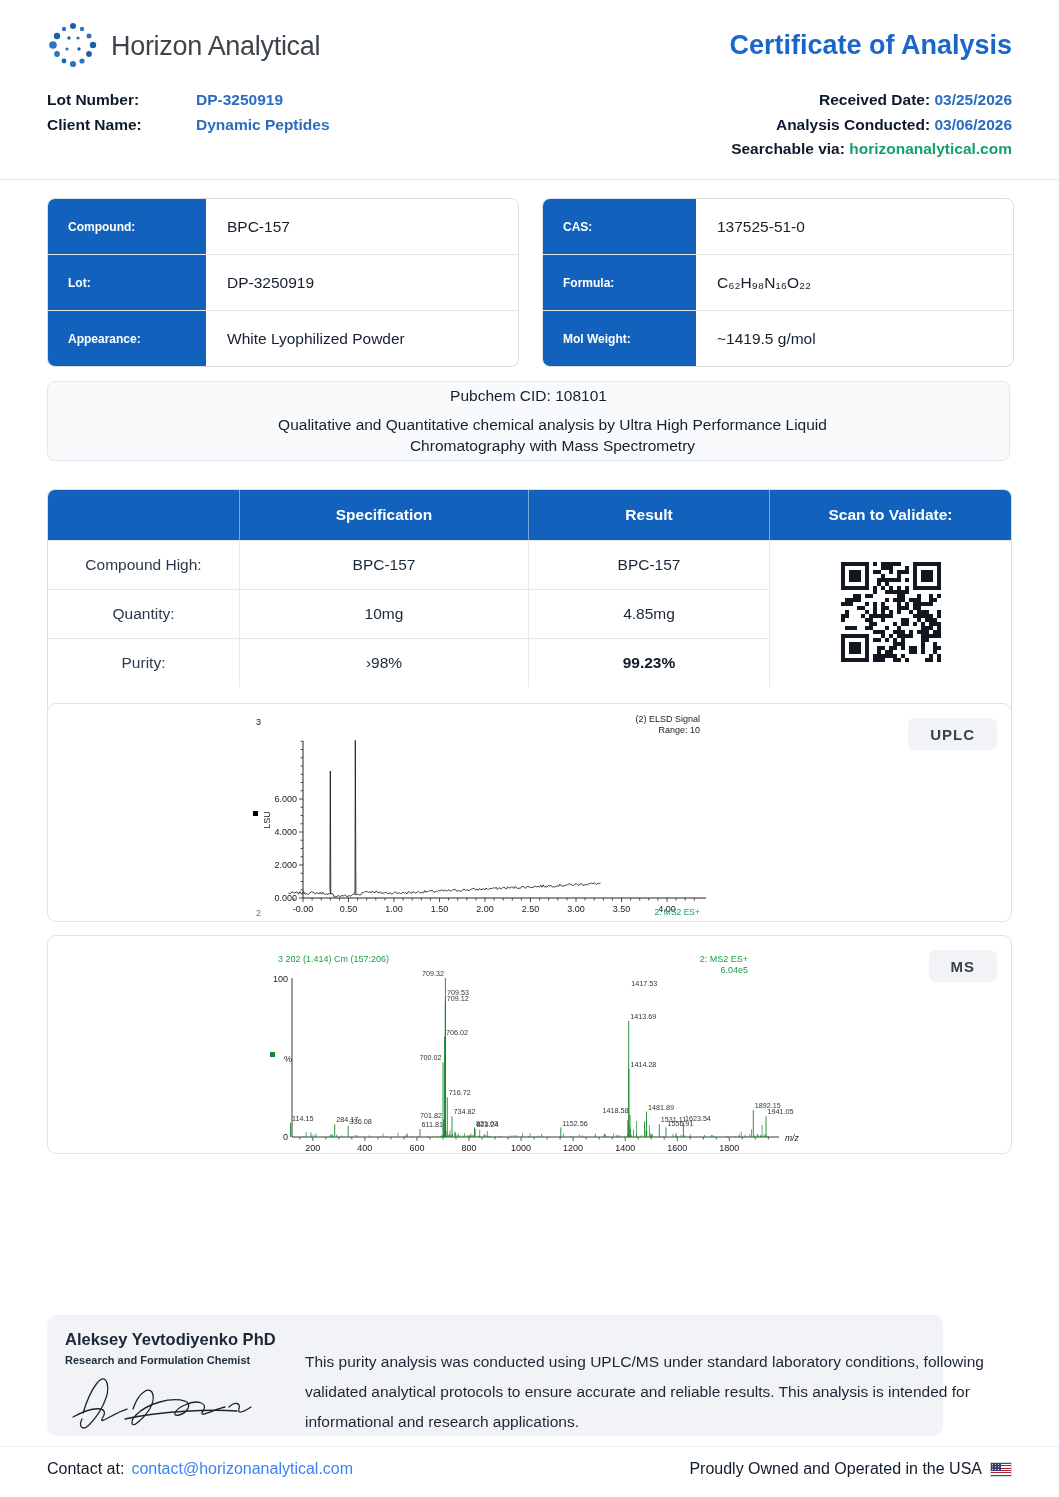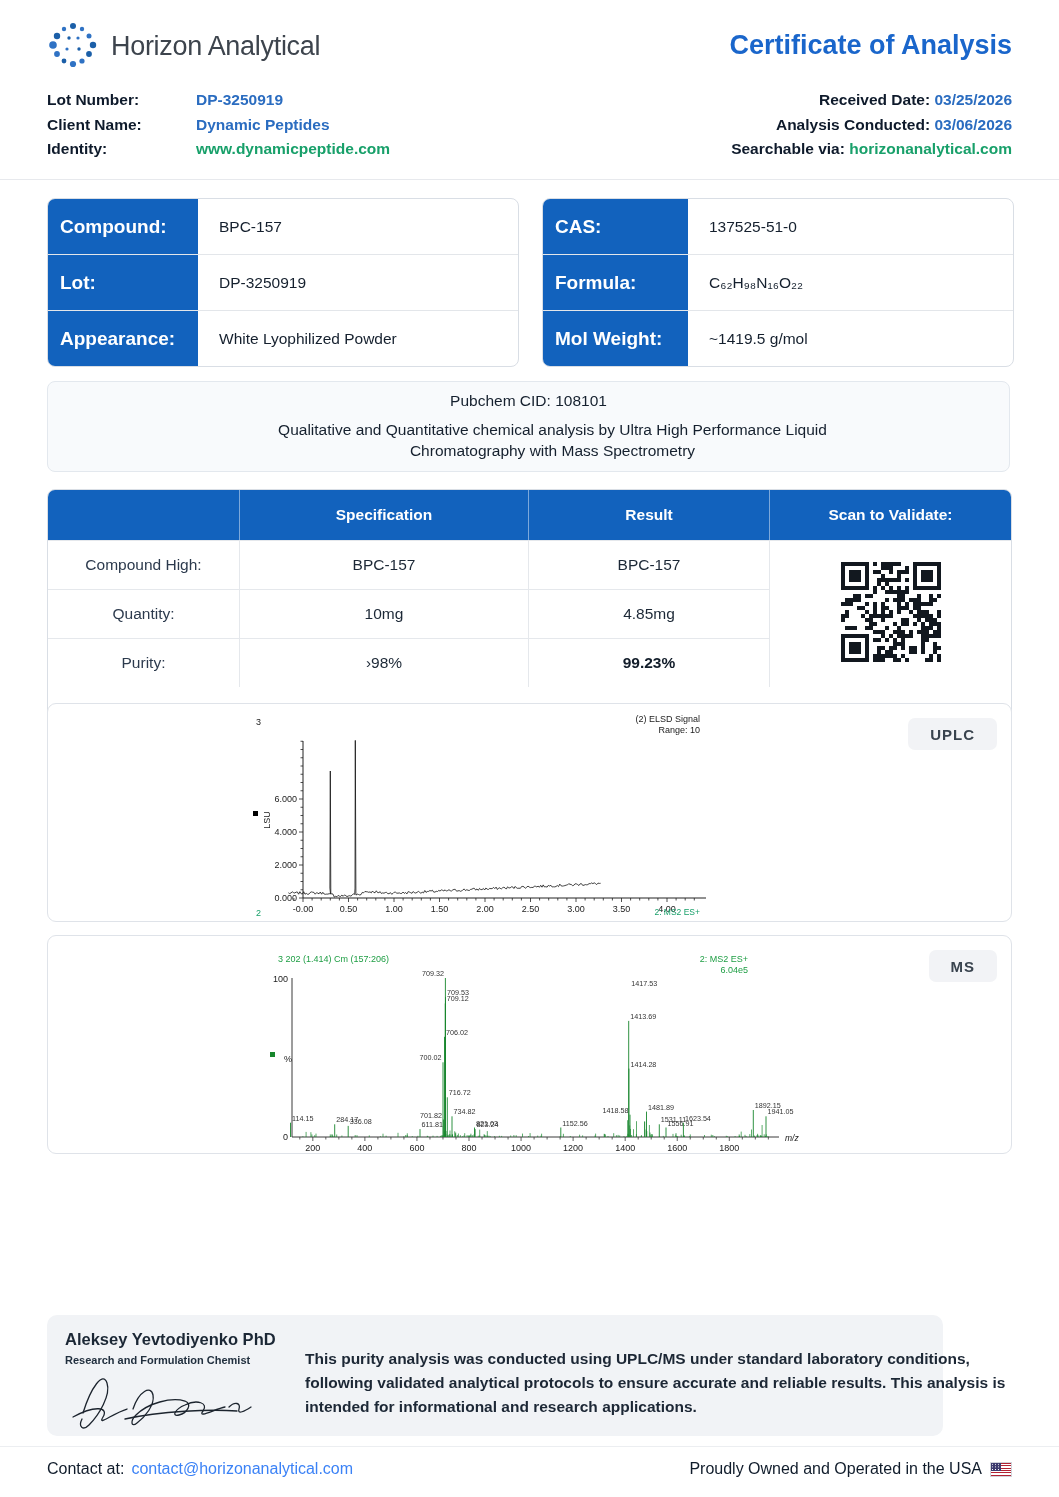--- a/index.html
+++ b/index.html
@@ -19,25 +19,25 @@
   .info-right .lbl{font-weight:700;color:#0e1a2b;}
   .v-blue{color:#2a6cc0;font-weight:600;}
   .v-green{color:#18a06a;font-weight:600;}
   .divider{left:0;top:179px;width:1059px;height:1px;background:#e7e9ed;}
   
   .card{border:1px solid #d9dee5;border-radius:8px;overflow:hidden;background:#fff;}
   .cc{top:198px;width:470px;height:167px;}
   .cc-left{left:47px;} .cc-right{left:542px;}
   .cc .row{display:flex;height:55px;border-bottom:1px solid #e3e6ea;}
   .cc .row:last-child{border-bottom:none;height:55px;}
-  .cc .k{background:#1262bd;color:#fff;font-weight:600;font-size:19px;display:flex;align-items:center;padding-left:12px;width:138px;flex:none;}
+  .cc .k{background:#1262bd;color:#fff;font-weight:600;font-size:12px;display:flex;align-items:center;padding-left:20px;width:138px;flex:none;}
   .cc-right .k{width:133px;}
   .cc .v{display:flex;align-items:center;padding-left:21px;font-size:15.5px;font-weight:500;color:#15202e;}
   
-  .pubchem{left:47px;top:381px;width:963px;height:91px;background:#f8fafc;border:1px solid #e3e8ee;border-radius:8px;
+  .pubchem{left:47px;top:381px;width:963px;height:80px;background:#f8fafc;border:1px solid #e3e8ee;border-radius:8px;
     display:flex;flex-direction:column;align-items:center;justify-content:center;gap:9px;box-sizing:border-box;}
   .pubchem .l1{font-size:15.5px;font-weight:500;color:#15202e;}
   .pubchem .l2{font-size:15.5px;font-weight:500;color:#15202e;text-align:center;line-height:21px;margin-left:48px;}
   
   .spec{left:47px;top:489px;width:965px;height:230px;border:1px solid #d9dee5;border-radius:8px;overflow:hidden;
     display:grid;grid-template-columns:191px 289px 241px 242px;grid-template-rows:50px 49px 49px 49px;box-sizing:border-box;background:#fff;}
   .spec .h{background:#1262bd;color:#fff;font-weight:600;font-size:15.5px;display:flex;align-items:center;justify-content:center;}
   .spec .h + .h{border-left:1px solid rgba(255,255,255,.45);}
   .spec .c{display:flex;align-items:center;justify-content:center;font-size:15.5px;border-top:1px solid #e5e8ec;}
   .spec .c.col2,.spec .c.col3{border-left:1px solid #e5e8ec;}
@@ -50,21 +50,21 @@
   .chartcard{left:47px;width:965px;height:219px;border:1px solid #dfe3e9;border-radius:9px;background:#fff;box-sizing:border-box;}
   .uplc-card{top:703px;} .ms-card{top:935px;}
   .badge{position:absolute;top:14px;right:14px;height:32px;background:#f2f3f6;border-radius:7px;
     display:flex;align-items:center;justify-content:center;font-size:15px;font-weight:600;color:#39434e;letter-spacing:1px;padding:0 22px;}
   .chart-box{position:absolute;left:0;top:4px;width:963px;height:212px;}
   
   .sigcard{left:47px;top:1315px;width:896px;height:121px;background:#f1f3f6;border-radius:10px;box-sizing:border-box;}
   .sig-name{position:absolute;left:18px;top:15px;font-size:16.5px;font-weight:700;color:#1b2735;}
   .sig-title{position:absolute;left:18px;top:39px;font-size:11px;font-weight:700;color:#22303f;}
   .sig-draw{position:absolute;left:14px;top:48px;}
-  .disclaimer{position:absolute;left:258px;top:16px;width:705px;font-size:15.5px;font-weight:700;color:#1c2735;line-height:24px;}
+  .disclaimer{position:absolute;left:258px;top:16px;width:705px;font-size:15.5px;font-weight:400;color:#1c2735;line-height:30px;}
   .divider2{left:0;top:1446px;width:1059px;height:1px;background:#eceef1;}
   .contact{left:47px;top:1460px;font-size:16px;color:#101c2b;font-weight:500;display:flex;gap:7px;}
   .contact a{color:#3b82f6;text-decoration:none;font-weight:500;}
   .tagline{right:47px;top:1460px;font-size:16px;color:#101c2b;font-weight:500;display:flex;align-items:center;gap:8px;}
   .usflag{width:22px;height:15px;border:1px solid #d0d4da;box-sizing:border-box;position:relative;
     background:repeating-linear-gradient(180deg,#b22234 0 1.15px,#ffffff 1.15px 2.3px);}
   .usflag .canton{position:absolute;left:0;top:0;width:10px;height:8px;background:#3c3b6e;
     background-image:radial-gradient(#ffffff 18%, transparent 22%);background-size:3px 2.6px;}
   svg text{font-family:"Liberation Sans", sans-serif;}
 </style>
@@ -101,24 +101,20 @@
 <div class="abs page-title">Certificate of Analysis</div>
 
 <div class="abs info-left">
   <div class="row">
       <span class="lbl">Lot Number:</span>
     <span class="v-blue">DP-3250919</span>
     </div>
   <div class="row">
       <span class="lbl">Client Name:</span>
     <span class="v-blue">Dynamic Peptides</span>
-    </div>
-  <div class="row">
-      <span class="lbl">Identity:</span>
-    <span class="v-green">www.dynamicpeptide.com</span>
     </div>
 </div>
 
 <div class="abs info-right">
   <div><span class="lbl">Received Date:</span>
     <span class="v-blue">03/25/2026</span></div>
   <div><span class="lbl">Analysis Conducted:</span>
     <span class="v-blue">03/06/2026</span></div>
   <div><span class="lbl">Searchable via:</span>
     <span class="v-green">horizonanalytical.com</span></div>

